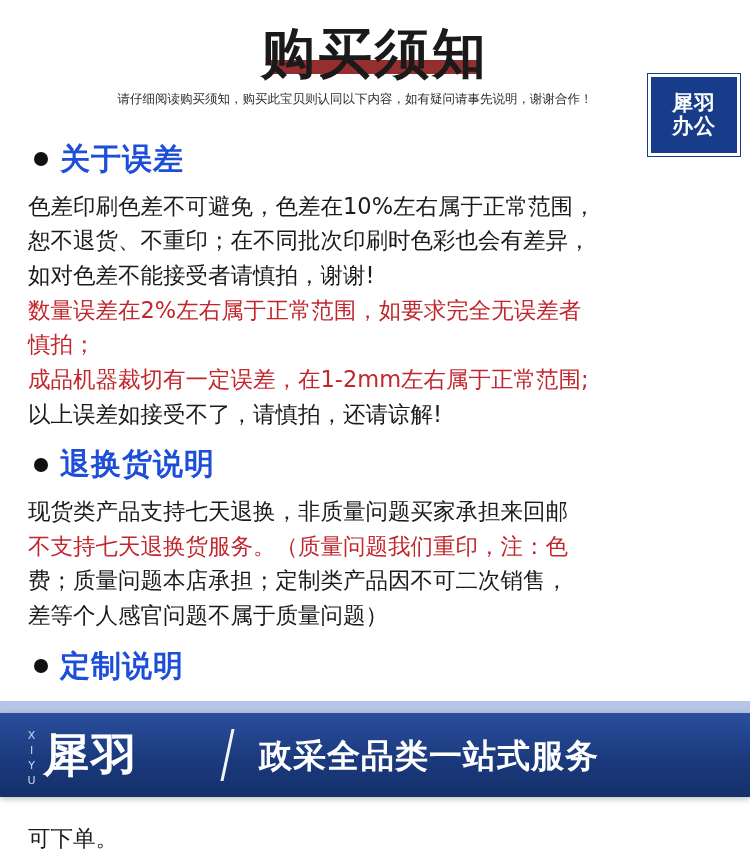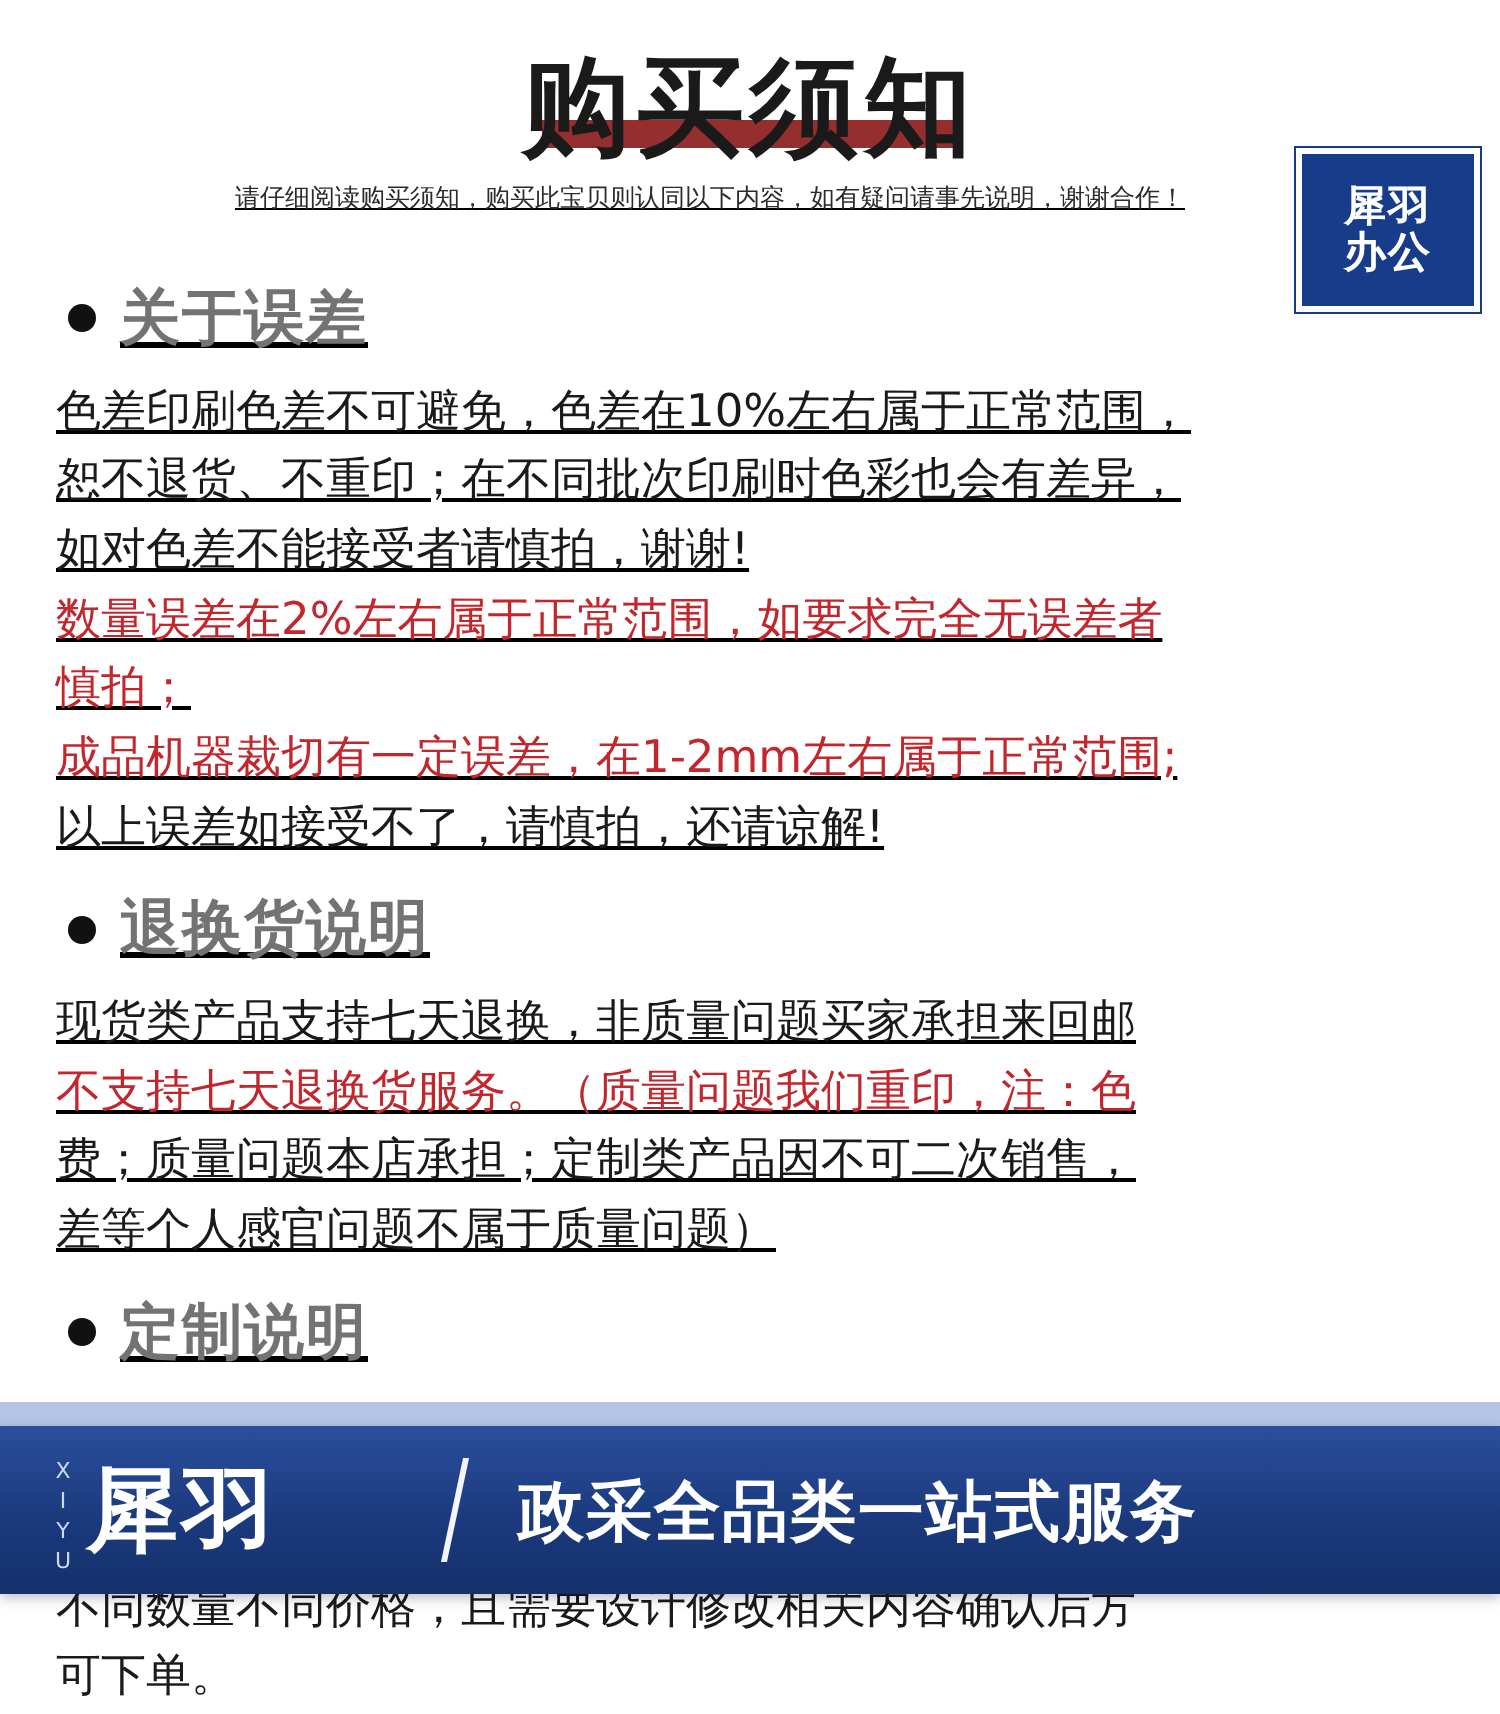--- a/index.html
+++ b/index.html
@@ -13,21 +13,20 @@
     font-family: "DejaVu Sans", "Liberation Sans", sans-serif;
     overflow: hidden;
     position: relative;
   }
 
   .page {
     position: relative;
     width: 750px;
     height: 857px;
     overflow: hidden;
-    text-decoration: underline;
   }
 
   
   .title-wrap {
     position: relative;
     text-align: center;
     padding-top: 18px;
     height: 72px;
   }
   .main-title {
@@ -101,21 +100,21 @@
     width: 14px;
     height: 14px;
     border-radius: 50%;
     background: #111111;
     margin-right: 12px;
     flex: 0 0 auto;
   }
   .section-title {
     font-size: 30px;
     font-weight: bold;
-    color: #737373;
+    color: #1d4ed8;
     letter-spacing: 1px;
   }
   .para {
     font-size: 22.5px;
     line-height: 1.45;
     color: #1a1a1a;
     letter-spacing: 0px;
     margin: 0 0 2px 0;
   }
   .para.red {
@@ -246,21 +245,20 @@
     <p class="para">费；质量问题本店承担；定制类产品因不可二次销售，</p>
     <p class="para">差等个人感官问题不属于质量问题）</p>
 
     <div class="section-head clipped-head">
       <span class="bullet"></span>
       <span class="section-title">定制说明</span>
     </div>
   </div>
 
   <div class="tail">
-    <p class="para">不同数量不同价格，且需要设计修改相关内容确认后方</p>
     <p class="para">可下单。</p>
   </div>
 
   <div class="banner-shade" style="bottom:144px; top:auto;"></div>
   <div class="bottom-banner">
     <div class="banner-left">
       <div class="banner-pinyin">XIYU</div>
       <div class="banner-logo">犀羽</div>
     </div>
     <div class="banner-divider"></div>

